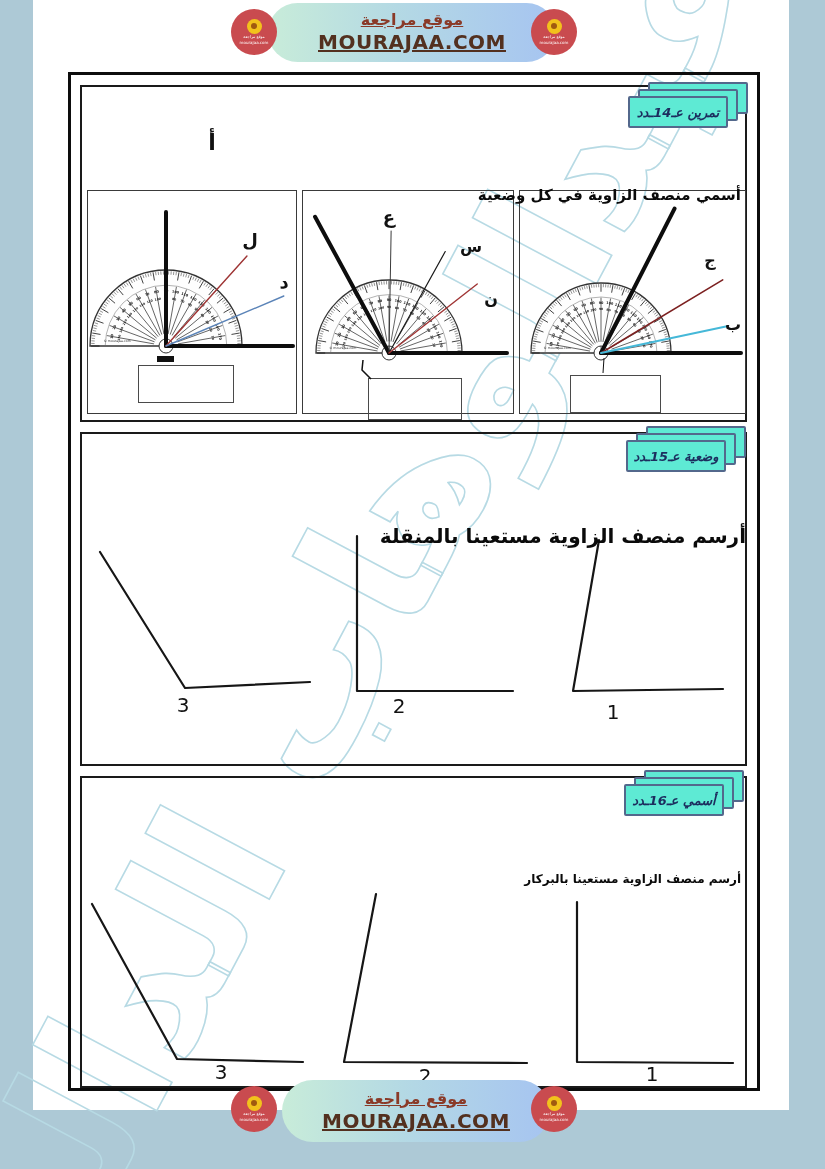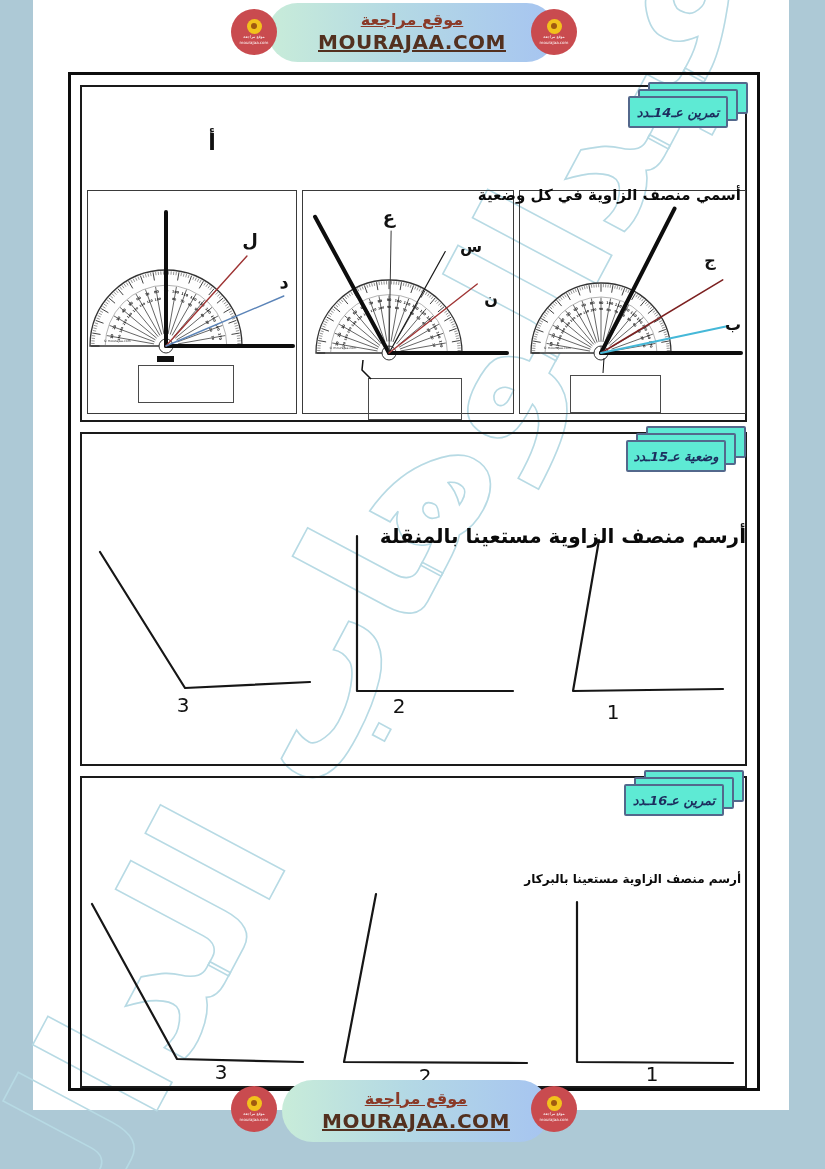--- a/index.html
+++ b/index.html
@@ -90,21 +90,21 @@
   <div class="bcard b1">تمرين عـ14ـدد</div>
 </div>
 <div class="banner" id="banner15">
   <div class="bcard b3"></div>
   <div class="bcard b2"></div>
   <div class="bcard b1">وضعية عـ15ـدد</div>
 </div>
 <div class="banner" id="banner16">
   <div class="bcard b3"></div>
   <div class="bcard b2"></div>
-  <div class="bcard b1">تمرين عـ16ـدد</div>
+  <div class="bcard b1">أسمي عـ16ـدد</div>
 </div>
 
 <div class="instruction" id="instr14">أسمي منصف الزاوية في كل وضعية</div>
 <div class="instruction" id="instr15">أرسم منصف الزاوية مستعينا بالمنقلة</div>
 <div class="instruction" id="instr16">أرسم منصف الزاوية مستعينا بالبركار</div>
 
 <svg id="fig" width="825" height="1169">
     <g>
       <path d="M 90 346 A 76 76 0 0 1 242 346 Z" fill="#fefefe" stroke="#333" stroke-width="1.3"></path>
       <path d="M 105.19999999999999 346 A 60.800000000000004 60.800000000000004 0 0 1 226.8 346" fill="none" stroke="#666" stroke-width="0.5"></path>

